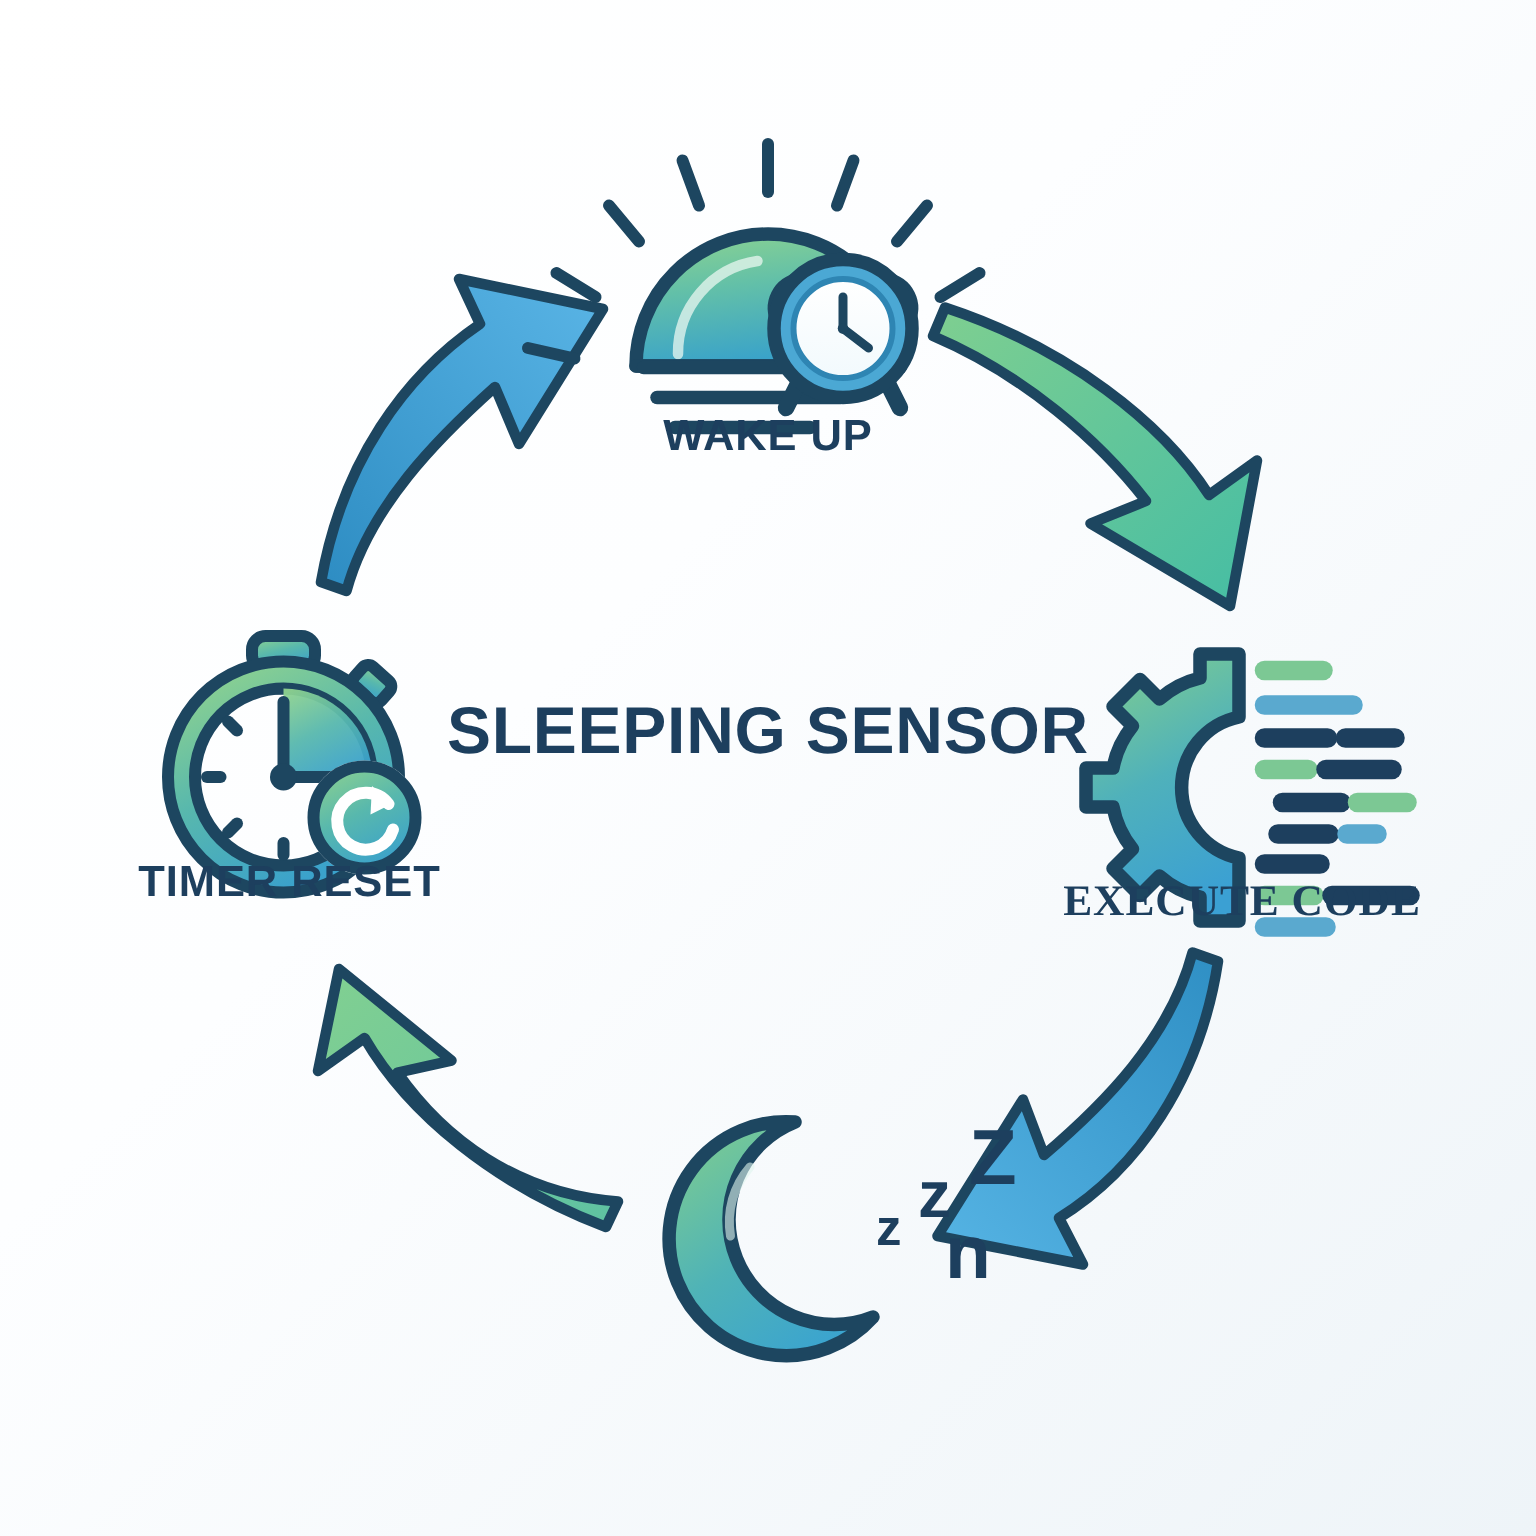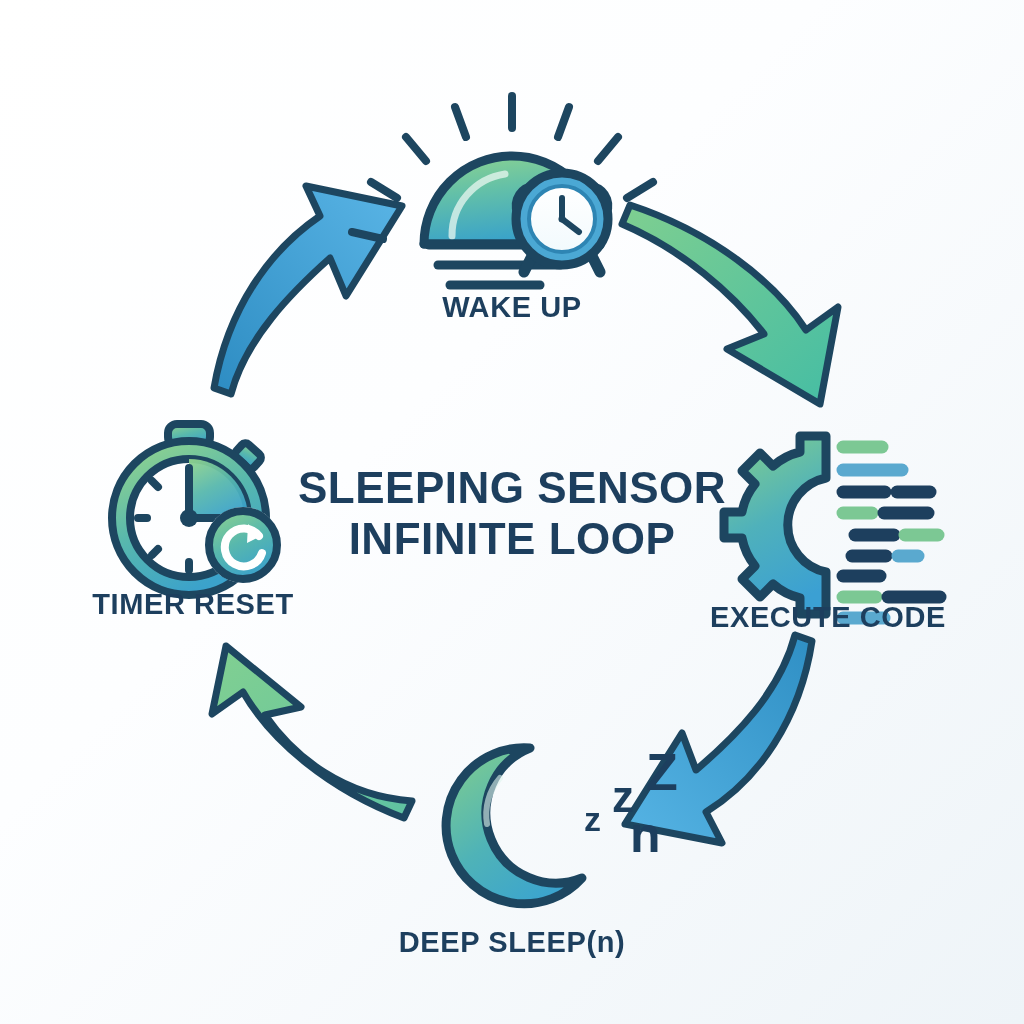--- a/index.html
+++ b/index.html
@@ -24,24 +24,23 @@
   .node-label {
     position: absolute;
     color: #1d3f5e;
     font-family: "Liberation Sans", sans-serif;
     font-weight: bold;
     font-size: 29px;
     letter-spacing: 0.6px;
     white-space: nowrap;
     text-align: right;
     transform: translateX(-50%);
-    margin-top: 16px;
   }
   #label-wake-up   { left: 512px; top: 275px; }
-  #label-execute   { left: 828px; top: 585px; }
+  #label-execute   { left: 828px; top: 585px; font-family: Liberation Serif, serif; }
   #label-deep      { left: 512px; top: 910px; }
   #label-timer     { left: 193px; top: 572px; }
 
   #center-title {
     position: absolute;
     left: 512px;
     top: 462px;
     transform: translateX(-50%);
     width: 470px;
     text-align: center;
@@ -265,21 +264,19 @@
     </g>
   </svg>
 
   <div style="position:absolute;left:584px;top:800px;color:#1d3f5e;font-family:'Liberation Sans',sans-serif;font-weight:bold;font-size:34px;">z</div>
   <div style="position:absolute;left:612px;top:772px;color:#1d3f5e;font-family:'Liberation Sans',sans-serif;font-weight:bold;font-size:44px;">z</div>
   <div style="position:absolute;left:646px;top:742px;color:#1d3f5e;font-family:'Liberation Sans',sans-serif;font-weight:bold;font-size:52px;">Z</div>
   <div style="position:absolute;left:630px;top:806px;color:#1d3f5e;font-family:'Liberation Sans',sans-serif;font-weight:bold;font-size:50px;">n</div>
 
   <div id="center-title">
     <span class="tline">SLEEPING SENSOR</span>
-    <span class="tline">INFINITE LOOP</span>
   </div>
 
   <div class="node-label" id="label-wake-up">WAKE UP</div>
   <div class="node-label" id="label-execute">EXECUTE CODE</div>
-  <div class="node-label" id="label-deep">DEEP SLEEP(n)</div>
   <div class="node-label" id="label-timer">TIMER RESET</div>
 
 </div>
 
 </body></html>

